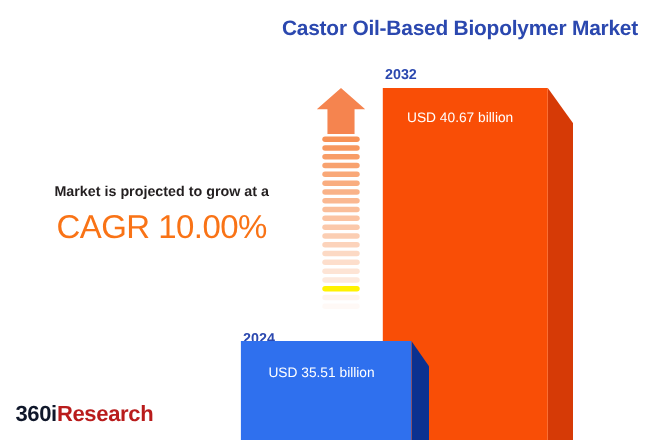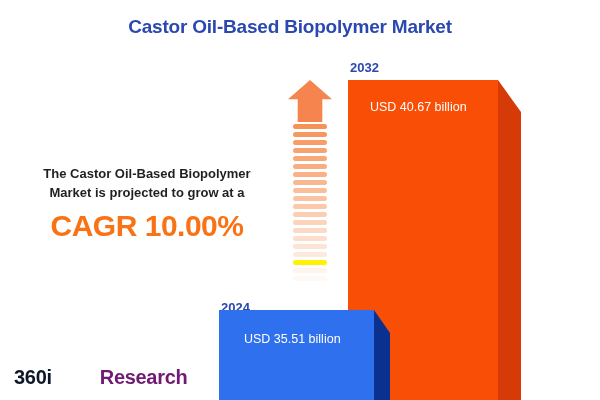--- a/index.html
+++ b/index.html
@@ -16,21 +16,21 @@
     font-family: "Liberation Sans", sans-serif;
     -webkit-font-smoothing: antialiased;
   }
 
   
   .chart-title {
     position: absolute;
     left: 0;
     top: 16px;
     width: 580px;
-    text-align: center;
+    text-align: right;
     font-size: 19px;
     font-weight: bold;
     color: #2B48AF;
     letter-spacing: -0.2px;
   }
 
   
   .bar-group { position: absolute; }
 
   .bar-face {
@@ -131,36 +131,36 @@
   }
   #statement .line {
     font-size: 13px;
     font-weight: bold;
     color: #231F20;
     line-height: 19px;
   }
   #statement .cagr {
     margin-top: 7px;
     font-size: 30px;
-    font-weight: bold;
+    font-weight: normal;
     color: #F97316;
     letter-spacing: -0.5px;
   }
 
   
   #logo {
     position: absolute;
     left: 14px;
     top: 366px;
     font-size: 20px;
     font-weight: bold;
     letter-spacing: -0.3px;
   }
   #logo .logo-360i { color: #0f172a; }
-  #logo .logo-research { color: #701a75; margin-left: 48px; }
+  #logo .logo-research { color: #b91c1c; }
 </style>
 </head>
 <body>
 
 <div id="infographic">
 
   <div class="chart-title">Castor Oil-Based Biopolymer Market</div>
 
   <div id="growth-arrow">
     <div class="arrow-head"></div>
@@ -198,21 +198,20 @@
   </div>
 
   <div class="bar-year" id="year-2024">2024</div>
   <div class="bar-group" id="bar-2024">
     <div class="bar-face"></div>
     <div class="bar-side"></div>
     <div class="bar-value">USD 35.51 billion</div>
   </div>
 
   <div id="statement">
-    <div class="line">The Castor Oil-Based  Biopolymer</div>
     <div class="line">Market is projected to grow at a</div>
     <div class="cagr">CAGR 10.00%</div>
   </div>
 
   <div id="logo">
     <span class="logo-360i">360i</span><span class="logo-research">Research</span>
   </div>
 
 </div>
 

